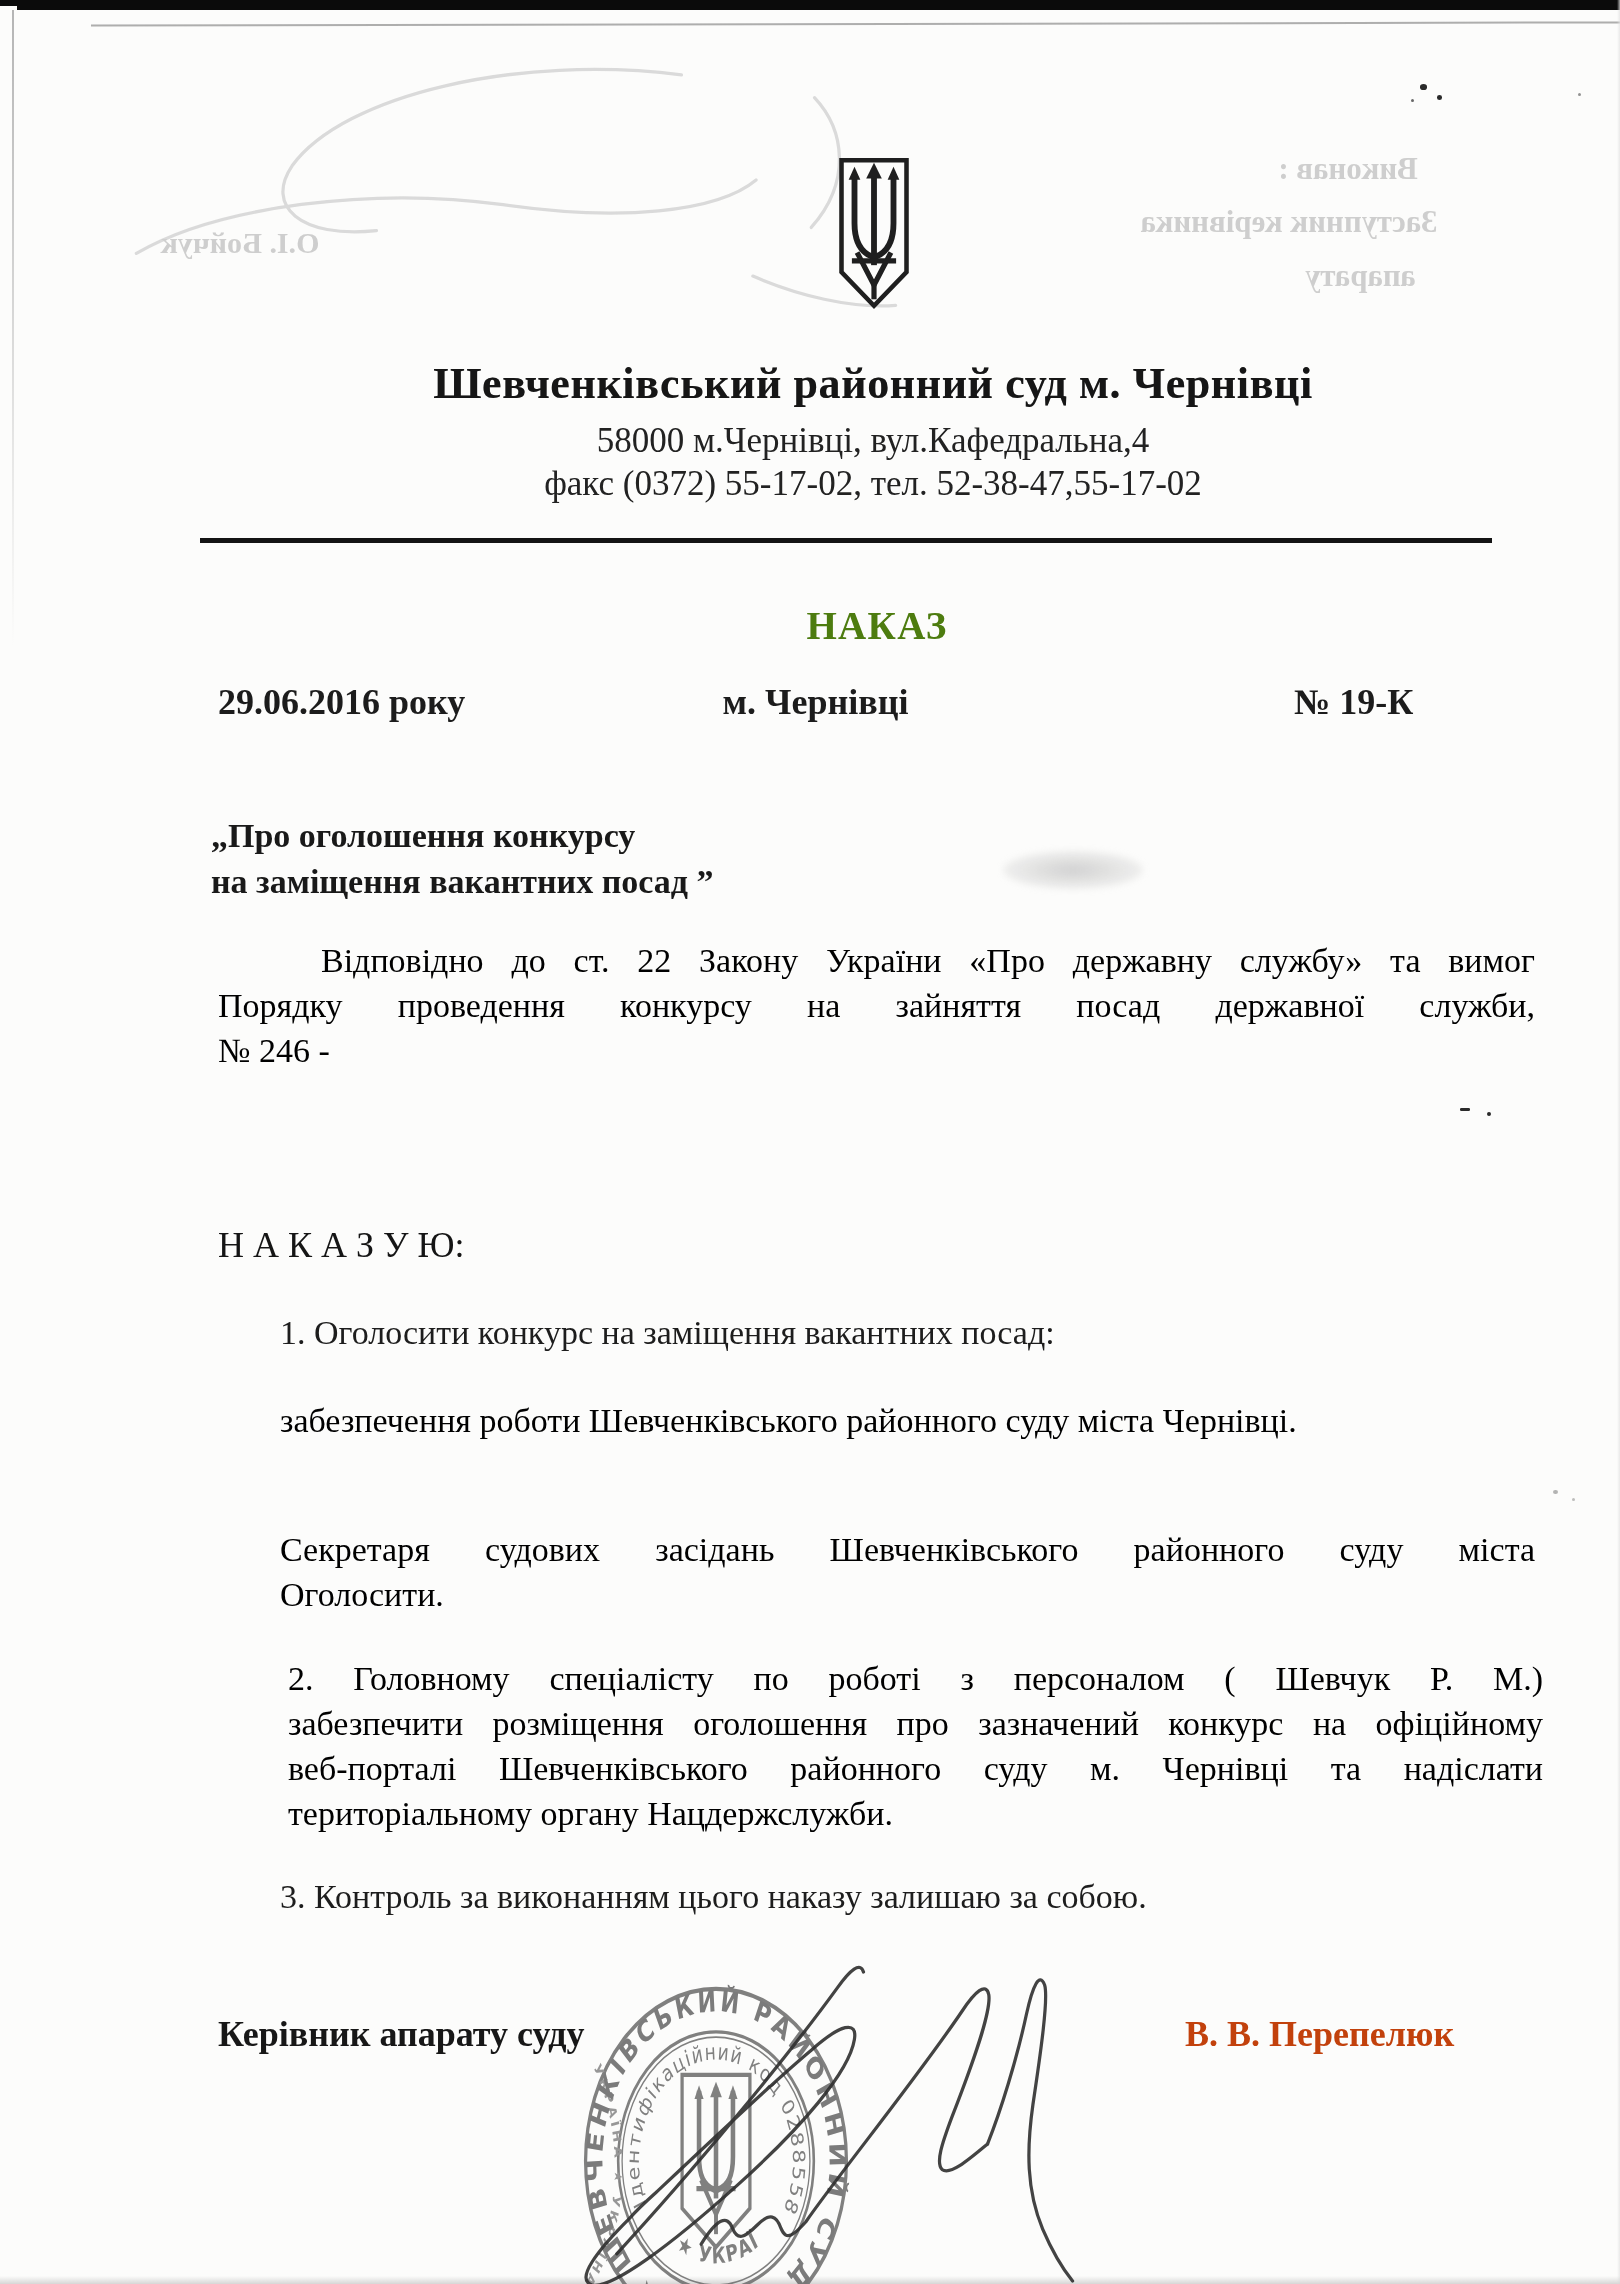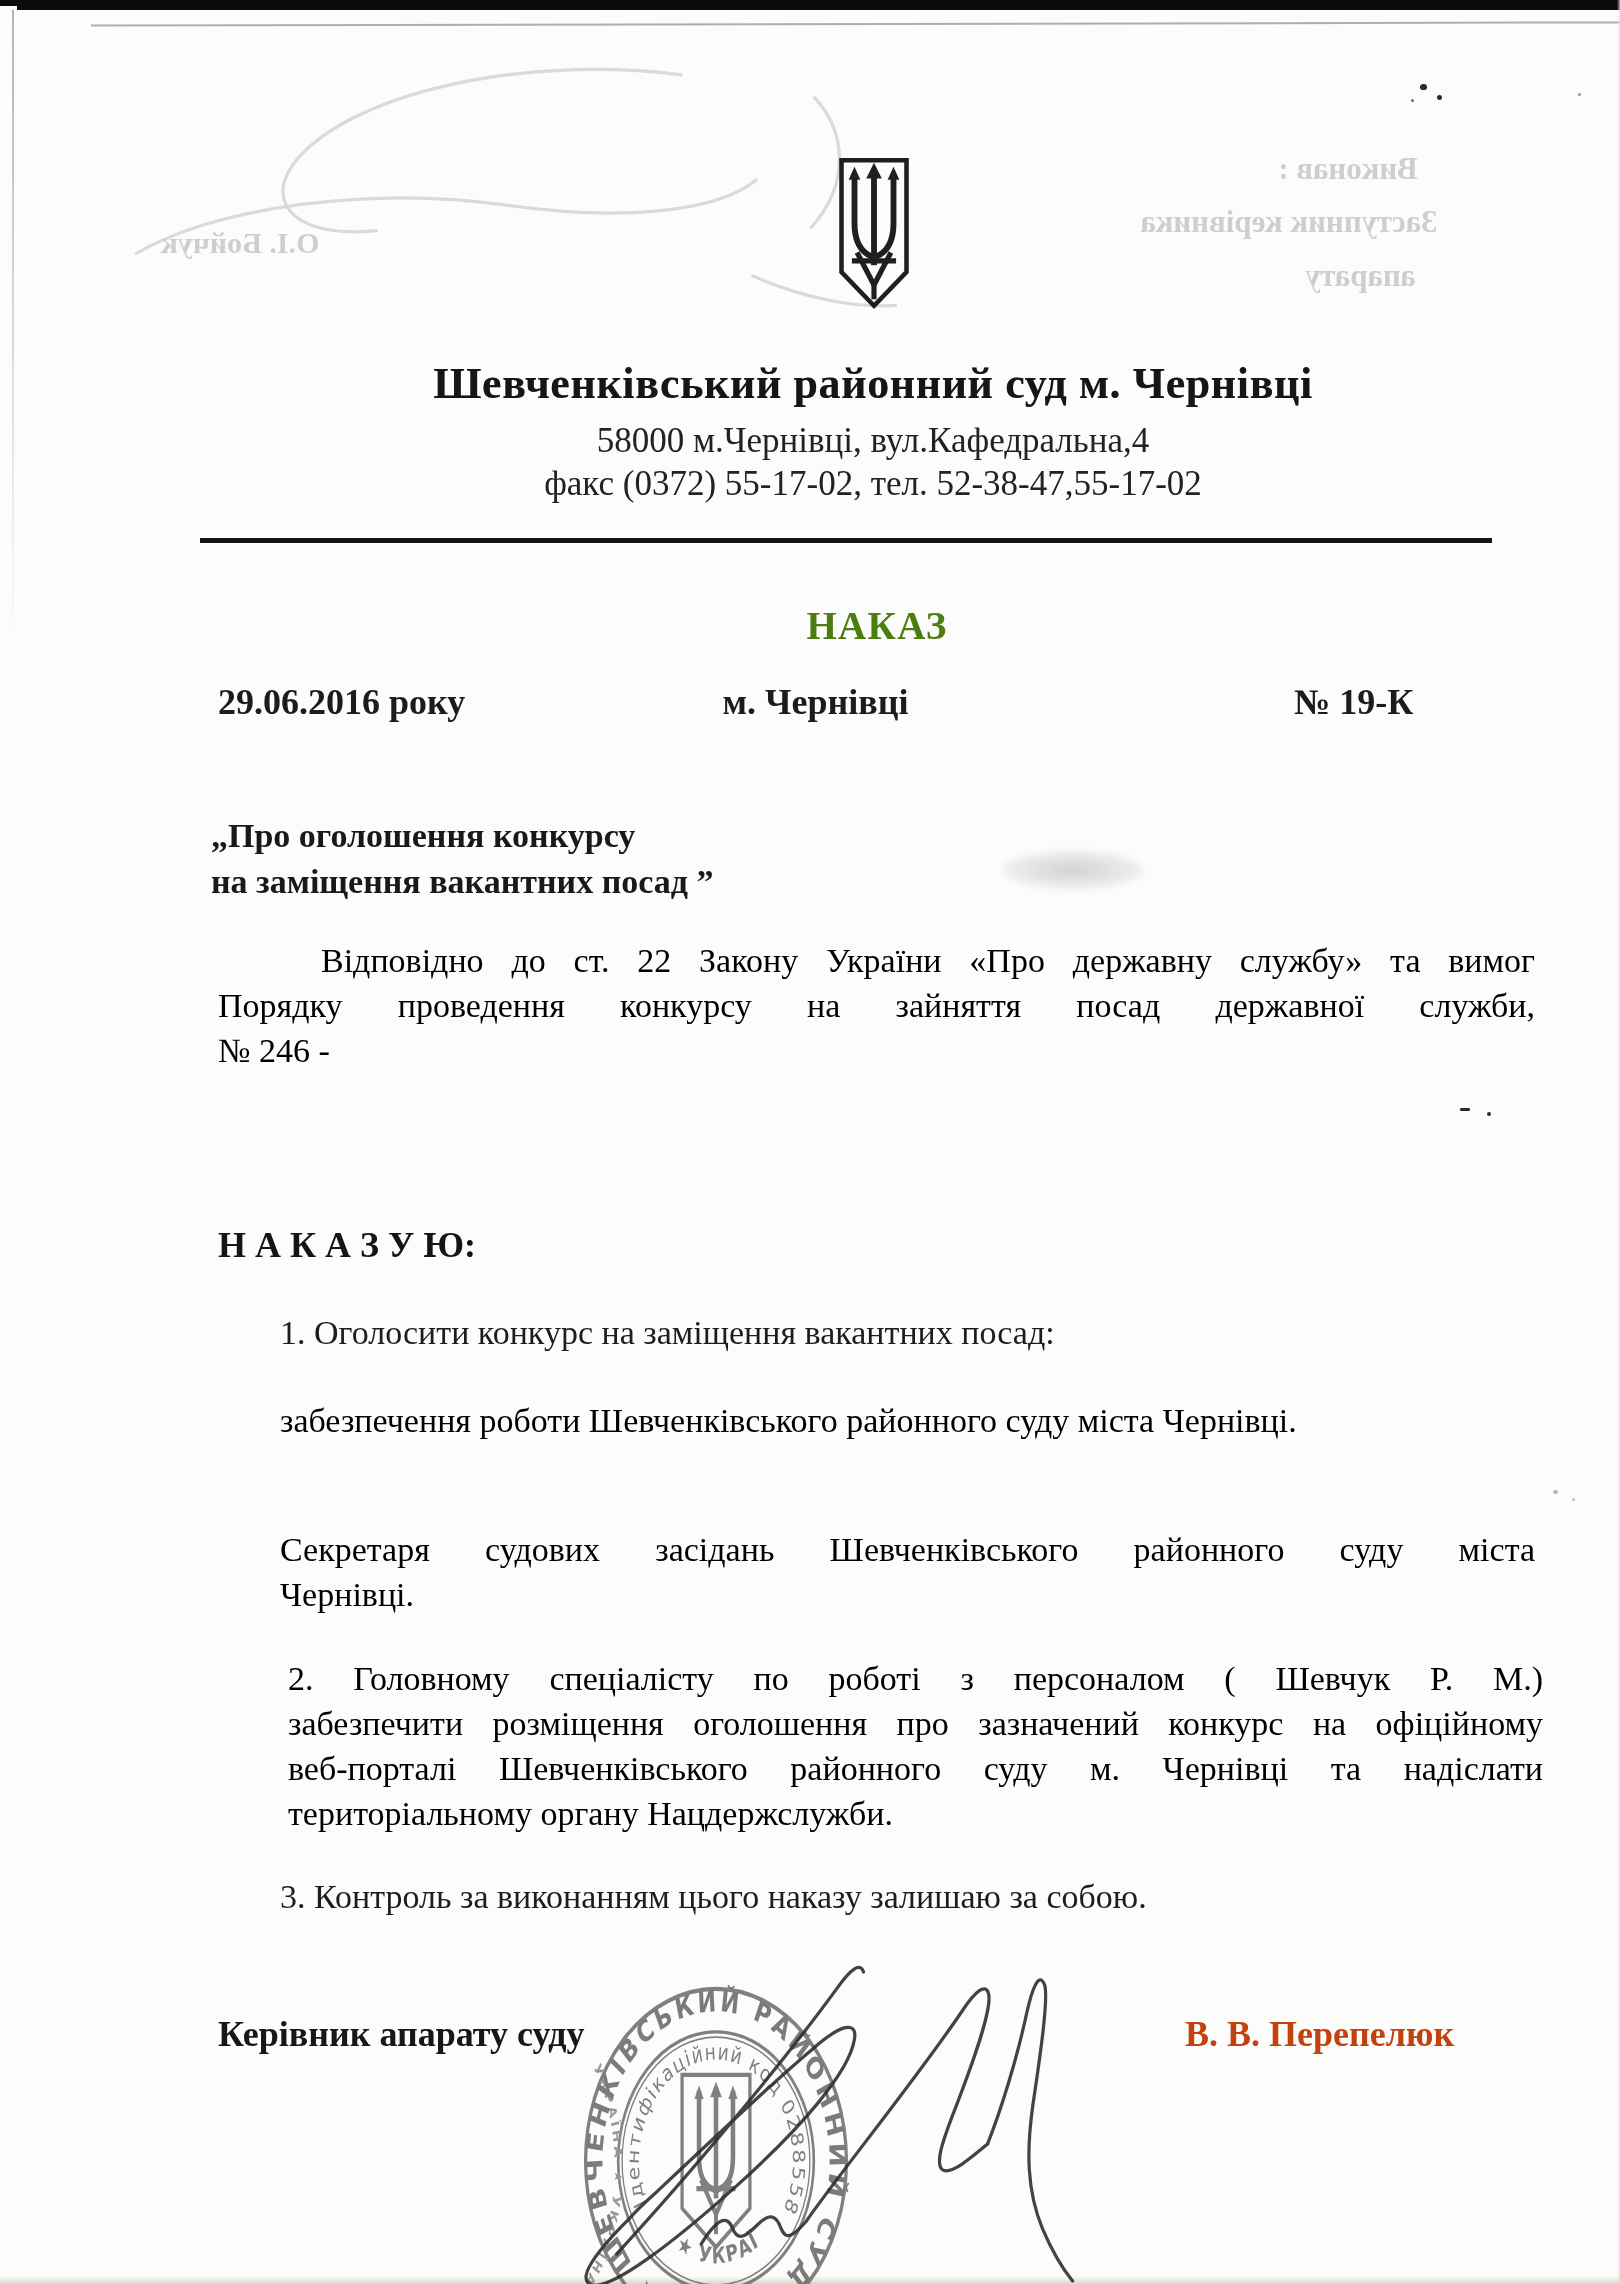--- a/index.html
+++ b/index.html
@@ -47,21 +47,21 @@
     font-weight:bold;font-size:39px;letter-spacing:1.3px;color:#4d7c0f;}
   .order-date{position:absolute;left:218px;top:681px;font-weight:bold;font-size:36px;}
   .order-place{position:absolute;left:705px;top:681px;width:221px;text-align:center;font-weight:bold;font-size:36px;}
   .order-number{position:absolute;left:1294px;top:681px;font-weight:bold;font-size:36px;}
   
   .subject{position:absolute;left:211px;top:813px;font-weight:bold;font-size:34px;line-height:46px;color:#191919;}
   .para{position:absolute;font-size:34px;line-height:45px;color:#000000;}
   .para .jl{text-align:justify;text-align-last:justify;}
   .para .ll{text-align:left;}
   .indent{text-indent:103px;}
-  .decree-word{position:absolute;left:218px;top:1224px;font-weight:bold;font-size:36px;color:#151515;}
+  .decree-word{position:absolute;left:218px;top:1224px;font-weight:normal;font-size:36px;color:#151515;}
   .single-line{position:absolute;font-size:34px;color:#1d1d1d;white-space:nowrap;}
   
   .sig-role{position:absolute;left:218px;top:2013px;font-weight:bold;font-size:36px;color:#171717;}
   .sig-name{position:absolute;left:1185px;top:2013px;font-weight:bold;font-size:36px;color:#c2410c;}
   
   .stamp{
     position:absolute;left:566px;top:1963px;width:300px;height:300px;
     transform:scaleY(1.32);transform-origin:top center;
     opacity:.88;
   }
@@ -153,21 +153,21 @@
   <div class="decree-word">Н А К А З У Ю:</div>
 
   <div class="single-line" style="left:280px;top:1314px;">1.  Оголосити  конкурс на заміщення вакантних посад:</div>
 
   <div class="para" style="left:280px;top:1398px;width:1255px;">
     <div class="ll">забезпечення роботи Шевченківського районного суду міста Чернівці.</div>
   </div>
 
   <div class="para" style="left:280px;top:1527px;width:1255px;">
     <div class="jl">Секретаря судових засідань Шевченківського районного суду міста</div>
-    <div class="ll">Чернівці.</div>
+    <div class="ll">Оголосити.</div>
   </div>
 
   <div class="para" style="left:280px;top:1656px;width:1255px;margin-left:8px;">
     <div class="jl">2. Головному спеціалісту по роботі з персоналом ( Шевчук Р. М.)</div>
     <div class="jl">забезпечити розміщення оголошення про зазначений конкурс на офіційному</div>
     <div class="jl">веб-порталі Шевченківського районного суду м. Чернівці та надіслати</div>
     <div class="ll">територіальному органу Нацдержслужби.</div>
   </div>
 
   <div class="single-line" style="left:280px;top:1878px;">3.  Контроль за виконанням цього наказу залишаю за собою.</div>

